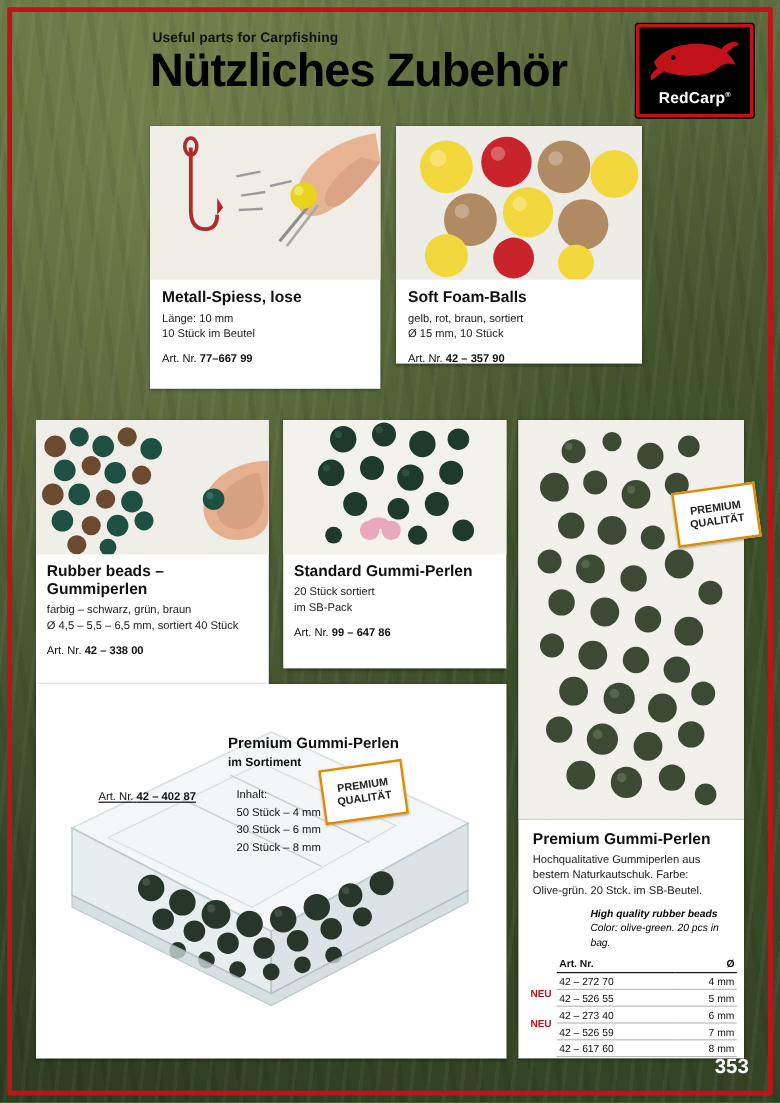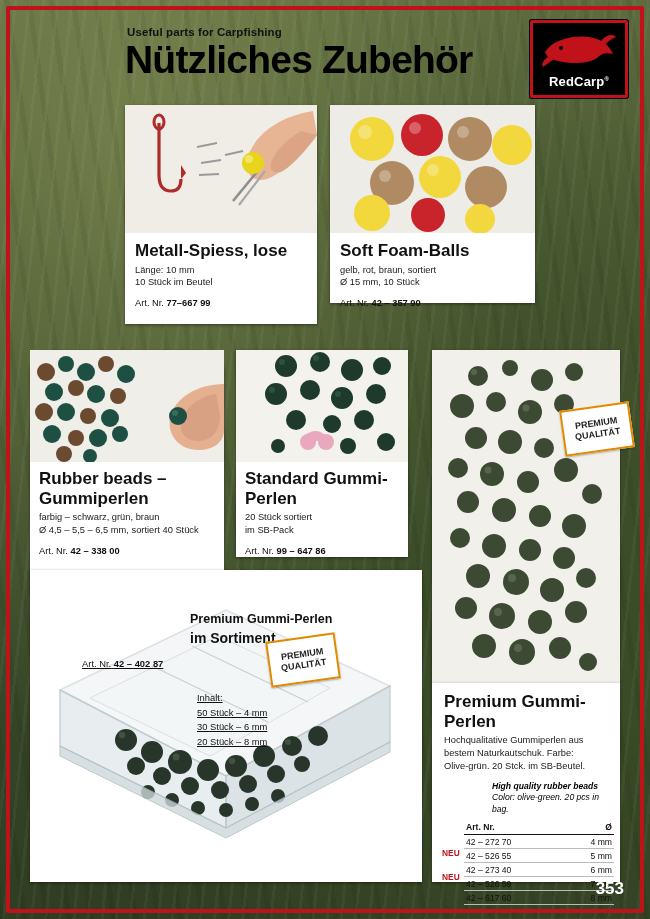--- a/index.html
+++ b/index.html
@@ -64,21 +64,21 @@
 
   
   .panel{
     position:absolute;background:#fff;
     box-shadow:0 1px 3px rgba(0,0,0,.45);
   }
   .photo{
     position:relative;overflow:hidden;background:#ece9e2;
   }
   .pname{
-    font-size:17px;font-weight:bold;color:#111;margin:0 0 3px 0;line-height:1.15;
+    font-size:13px;font-weight:bold;color:#111;margin:0 0 3px 0;line-height:1.15;
   }
   .pdesc{
     font-size:9.3px;color:#1a1a1a;line-height:1.38;margin:0;
   }
   .art{
     font-size:9.3px;color:#111;margin-top:9px;
   }
   .art b{font-weight:bold;}
 
   
@@ -87,21 +87,21 @@
   #p1 .body{padding:8px 10px 0 10px;}
   
   #p2{left:330px;top:105px;width:205px;height:198px;}
   #p2 .photo{height:128px;width:100%;background:#eceae4;}
   #p2 .body{padding:8px 10px 0 10px;}
   
   #p3{left:30px;top:350px;width:194px;height:260px;border-radius:21px;}
   #p3 .photo{height:112px;width:100%;background:#efefe9;}
   #p3 .body{padding:7px 9px 0 9px;}
   
-  #p4{left:236px;top:350px;width:172px;height:207px;}
+  #p4{left:236px;top:350px;width:186px;height:207px;}
   #p4 .photo{height:112px;width:100%;background:#f2f1ec;}
   #p4 .body{padding:7px 9px 0 9px;}
   
   #p5{left:432px;top:350px;width:188px;height:333px;background:#fff;}
   
   #p6{left:30px;top:570px;width:392px;height:312px;background:#fff;}
   
   #p7{left:432px;top:683px;width:188px;height:199px;background:#fff;}
   #p7 .body{padding:9px 10px 0 12px;}
 
@@ -128,21 +128,21 @@
   .neucol{position:absolute;left:-22px;top:0;width:22px;}
   .neucol div{height:12.2px;font-size:8.4px;font-weight:bold;color:#c1121a;line-height:12.2px;}
 
   .pagenum{
     position:absolute;right:26px;bottom:20px;color:#fff;font-size:17px;font-weight:bold;
   }
   .small-it{font-size:8.6px;font-style:italic;line-height:1.35;margin-left:48px;}
 
   
   .boxlabel{position:absolute;font-size:12.5px;font-weight:bold;color:#111;}
-  .boxsub{position:absolute;font-size:14px;font-weight:bold;color:#111;}
+  .boxsub{position:absolute;font-size:10px;font-weight:bold;color:#111;}
   .boxart{position:absolute;font-size:9.4px;color:#111;text-decoration:underline;}
   .boxinh{position:absolute;font-size:9.4px;color:#111;line-height:1.55;}
 </style>
 </head>
 <body>
 
 <div class="page">
   <div class="texture"></div>
 
   <div class="header">
@@ -423,21 +423,21 @@
       <polygon points="30,176 196,258 360,172 360,182 196,268 30,186" fill="#cdd8db" opacity=".8" stroke="#aebabd"></polygon>
     </svg>
   </div>
 
   <div class="boxlabel" style="left:190px;top:612px;">Premium Gummi-Perlen</div>
   <div class="boxsub" style="left:190px;top:630px;">im Sortiment</div>
   <div class="boxart" style="left:82px;top:658px;">
     <span>Art. Nr.</span>
     <b>42 – 402 87</b>
   </div>
-  <div class="boxinh" style="left:197px;top:691px;text-decoration:underline;">
+  <div class="boxinh" style="left:197px;top:655px;">
     <div>Inhalt:</div>
     <div>50 Stück – 4 mm</div>
     <div>30 Stück – 6 mm</div>
     <div>20 Stück – 8 mm</div>
   </div>
   <div class="premium" style="left:268px;top:637px;">
     <span>PREMIUM</span>
     <span>QUALITÄT</span>
   </div>
 

